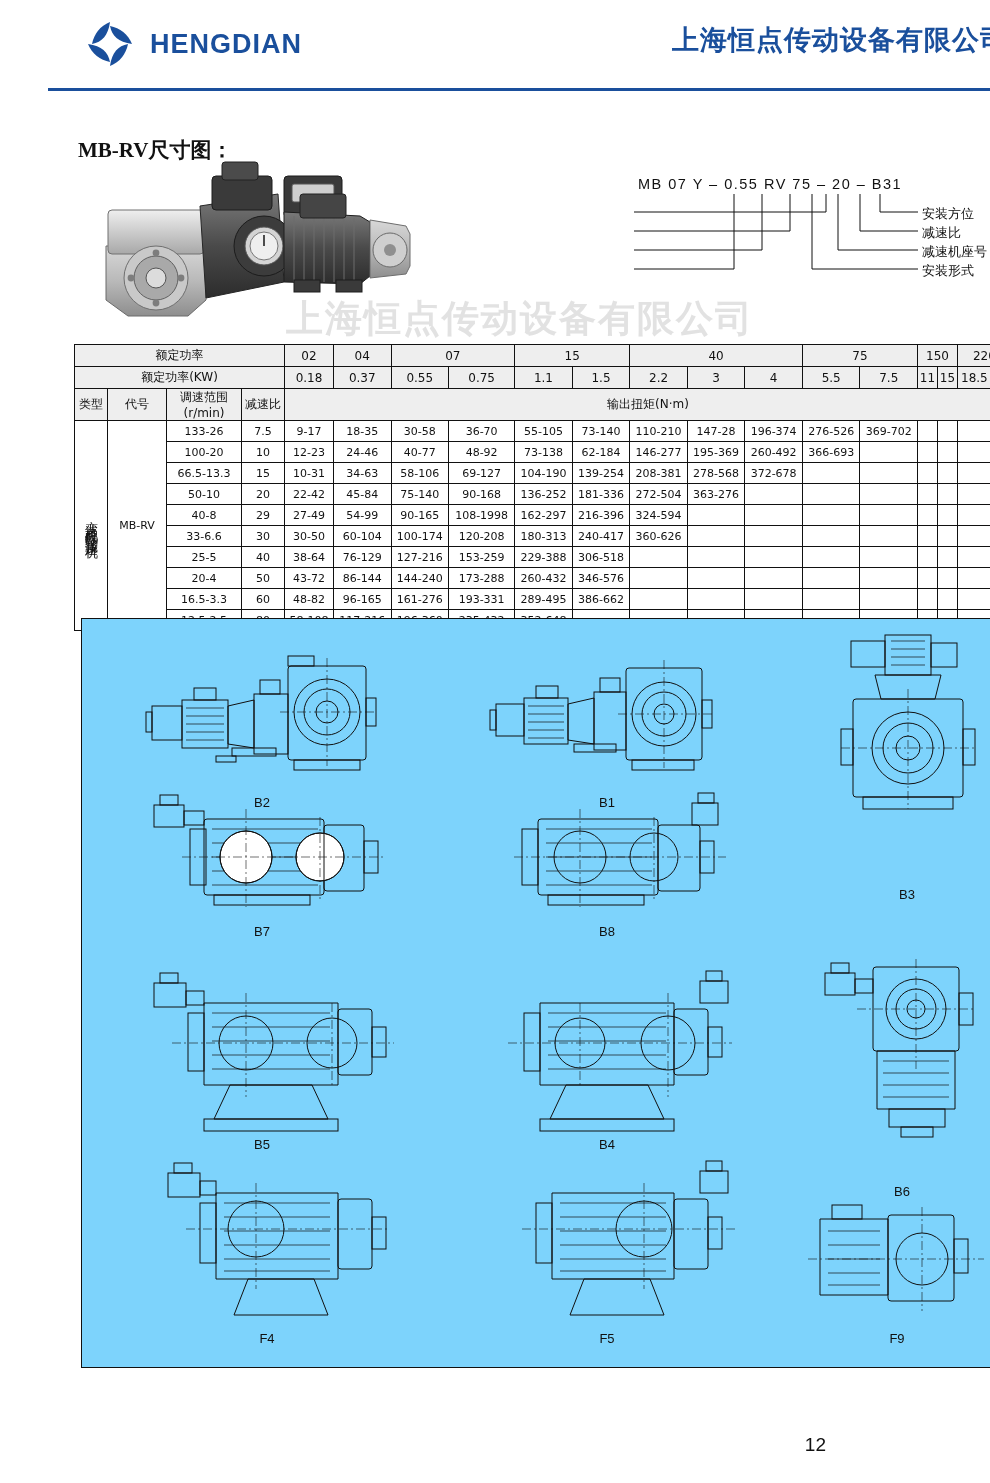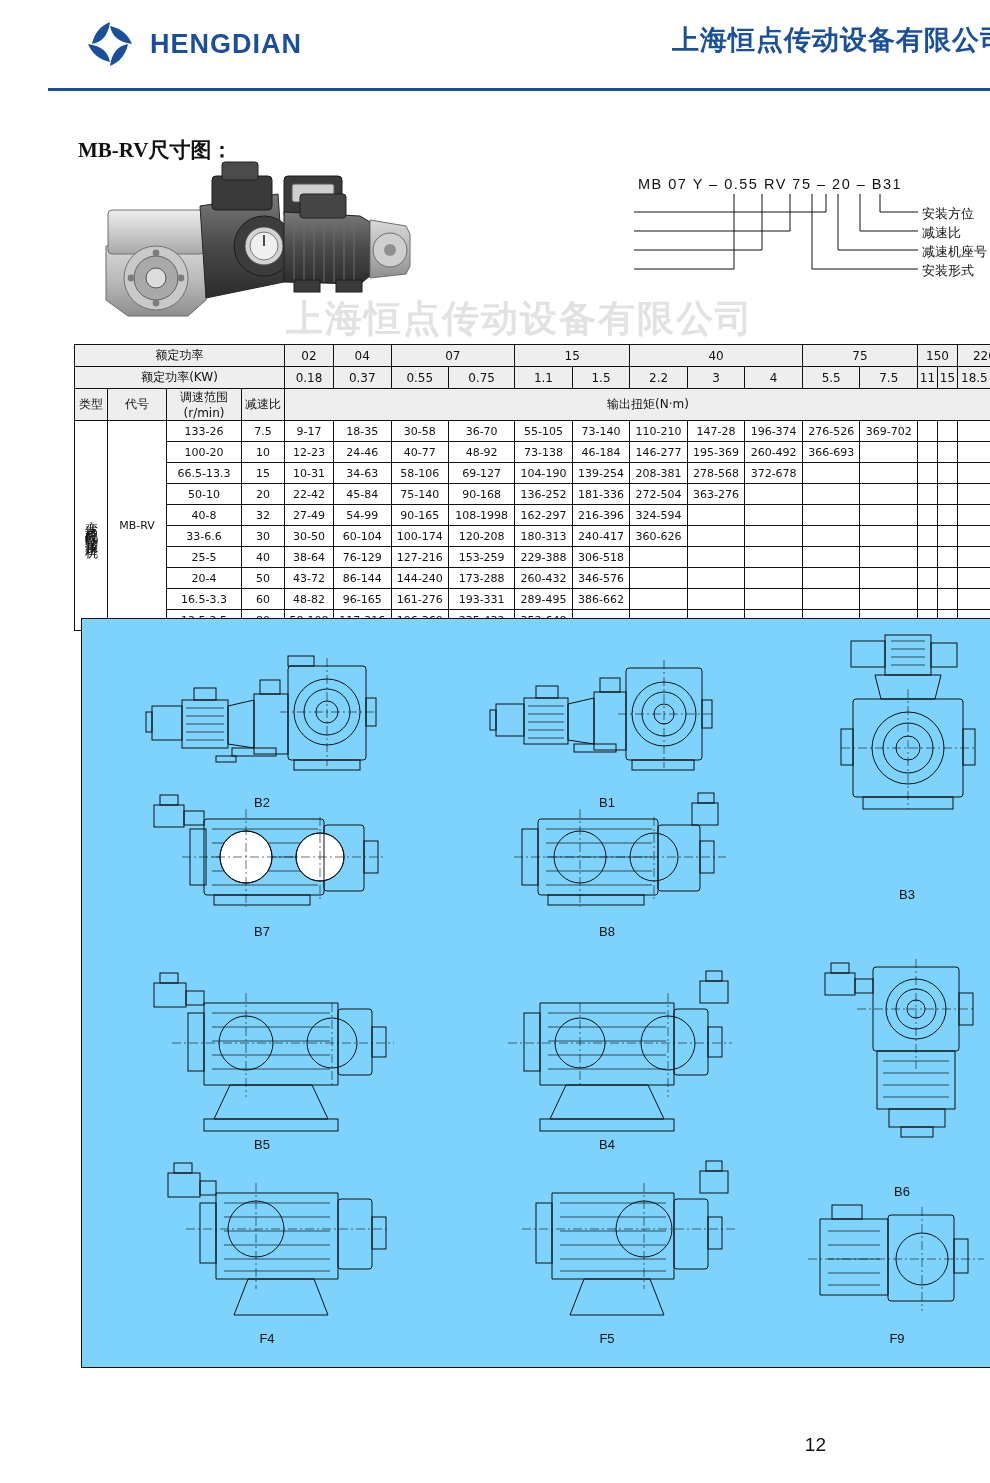--- a/index.html
+++ b/index.html
@@ -291,21 +291,21 @@
             <td></td>
           </tr>
           <tr>
             <td style="width:74px">100-20</td>
             <td style="width:42px">10</td>
             <td>12-23</td>
             <td>24-46</td>
             <td>40-77</td>
             <td>48-92</td>
             <td>73-138</td>
-            <td>46-184</td>
+            <td>62-184</td>
             <td>146-277</td>
             <td>195-369</td>
             <td>260-492</td>
             <td>366-693</td>
             <td></td>
             <td></td>
             <td></td>
             <td></td>
             <td></td>
           </tr>
@@ -342,21 +342,21 @@
             <td></td>
             <td></td>
             <td></td>
             <td></td>
             <td></td>
             <td></td>
             <td></td>
           </tr>
           <tr>
             <td style="width:74px">40-8</td>
-            <td style="width:42px">32</td>
+            <td style="width:42px">29</td>
             <td>27-49</td>
             <td>54-99</td>
             <td>90-165</td>
             <td>108-1998</td>
             <td>162-297</td>
             <td>216-396</td>
             <td>324-594</td>
             <td></td>
             <td></td>
             <td></td>

